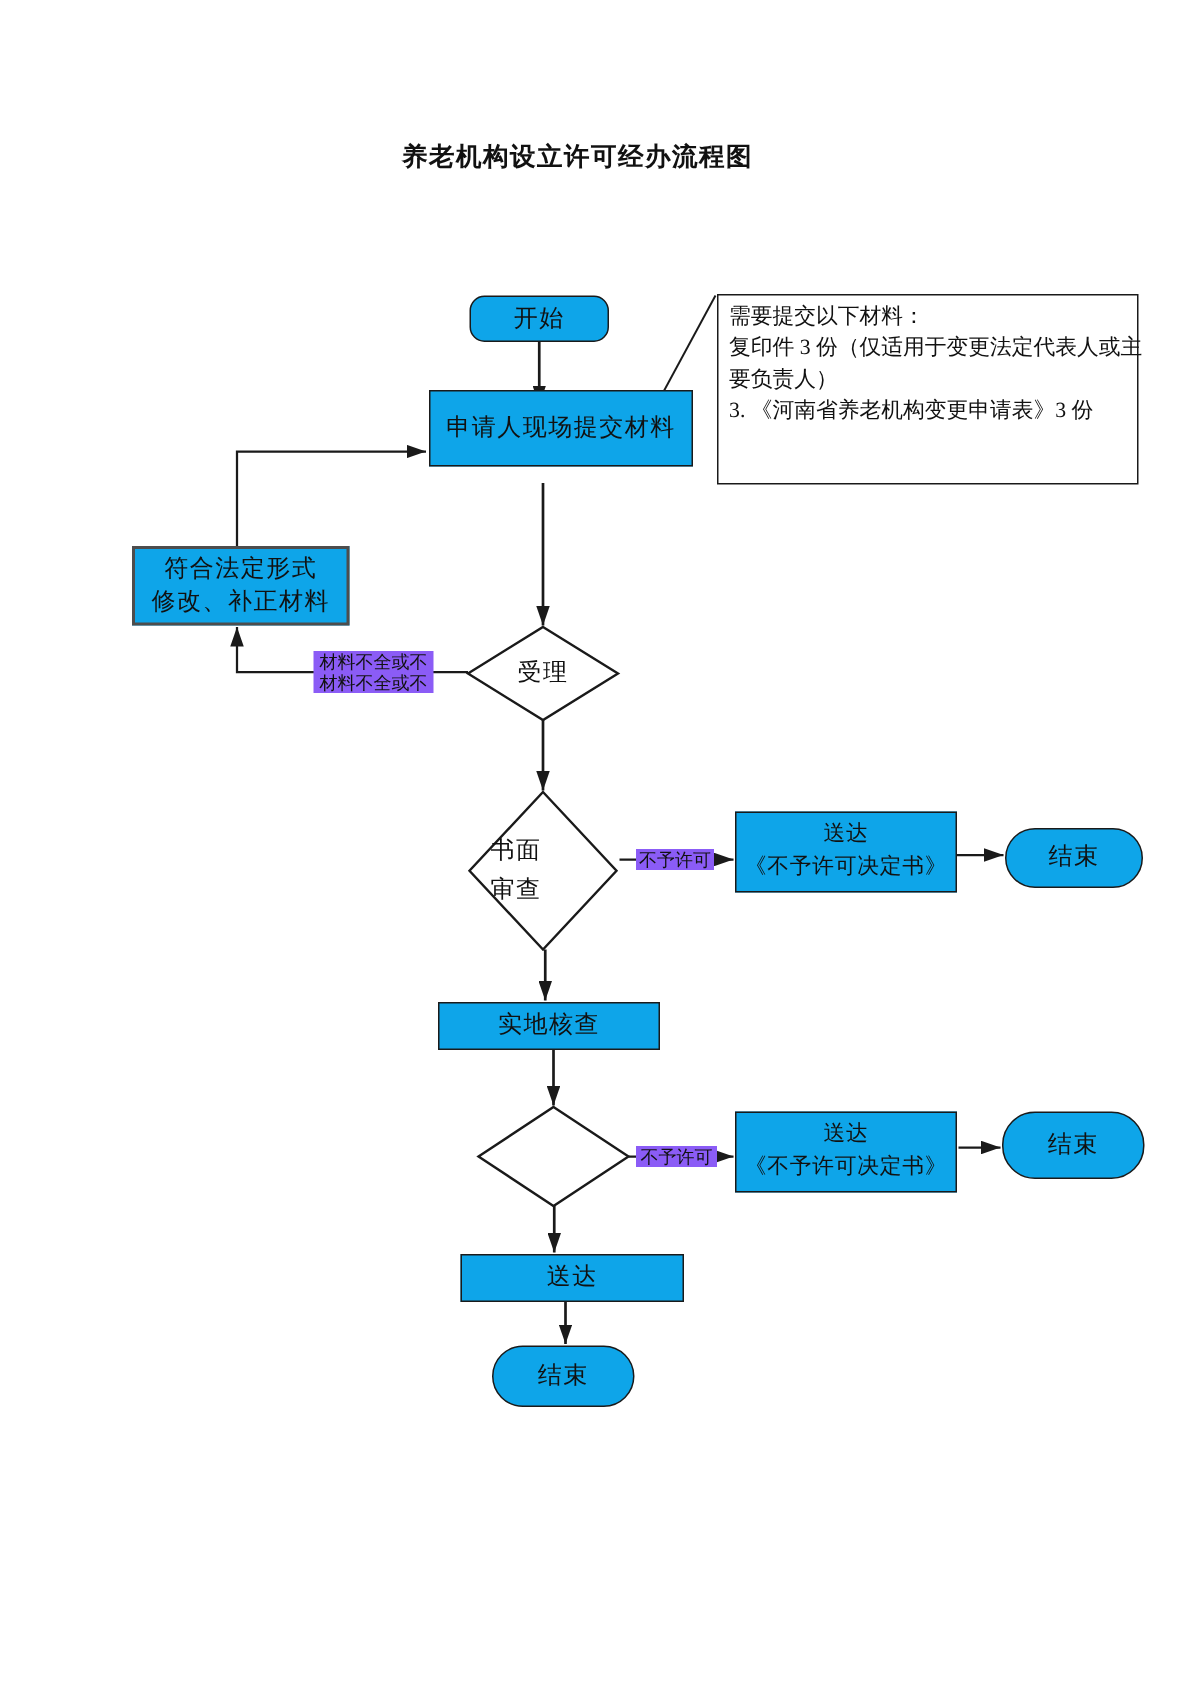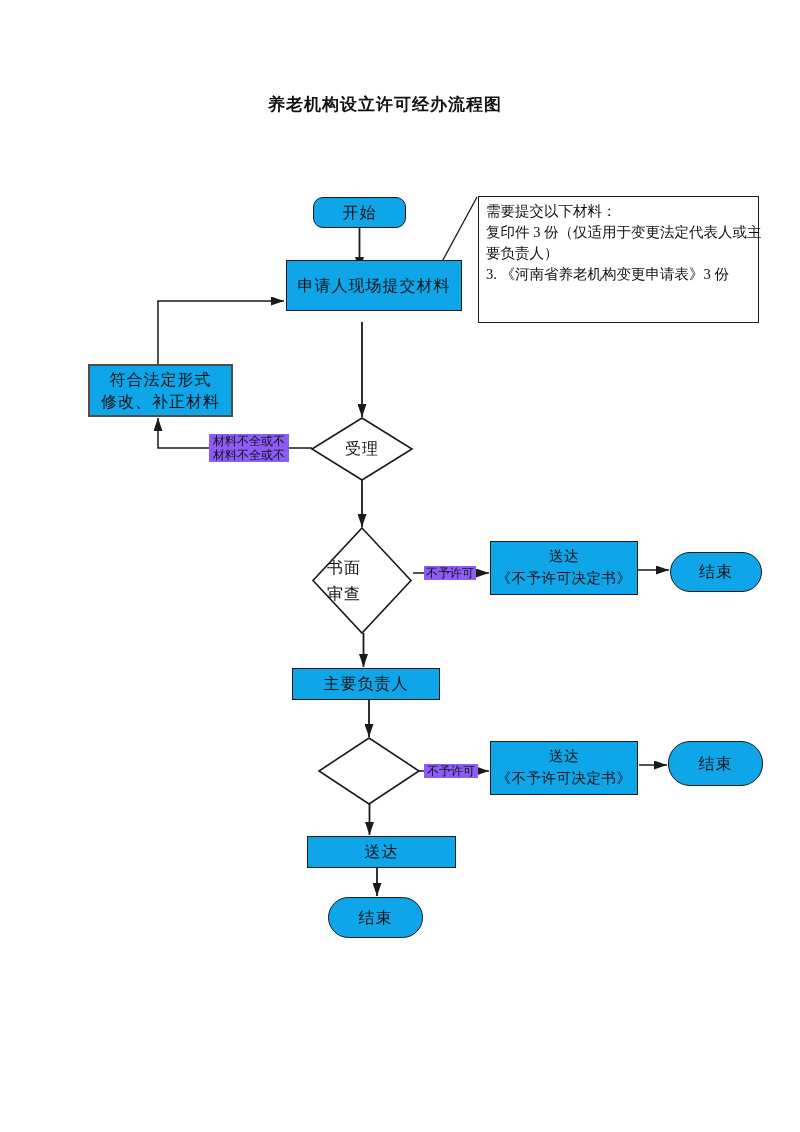--- a/index.html
+++ b/index.html
@@ -149,21 +149,21 @@
   <div class="node small-text" style="left:490px; top:541px; width:148px; height:54px;">
     <div>送达</div>
     <div>《不予许可决定书》</div>
   </div>
 
   <div class="node oval-end" style="left:670px; top:552px; width:92px; height:40px;">
     <span>结束</span>
   </div>
 
   <div class="node" style="left:292px; top:668px; width:148px; height:32px;">
-    <span>主要负责人</span>
+    <span>实地核查</span>
   </div>
 
 
   <div class="edge-label" style="left:424px; top:764px; width:54px;">不予许可</div>
 
   <div class="node small-text" style="left:490px; top:741px; width:148px; height:54px;">
     <div>送达</div>
     <div>《不予许可决定书》</div>
   </div>
 

